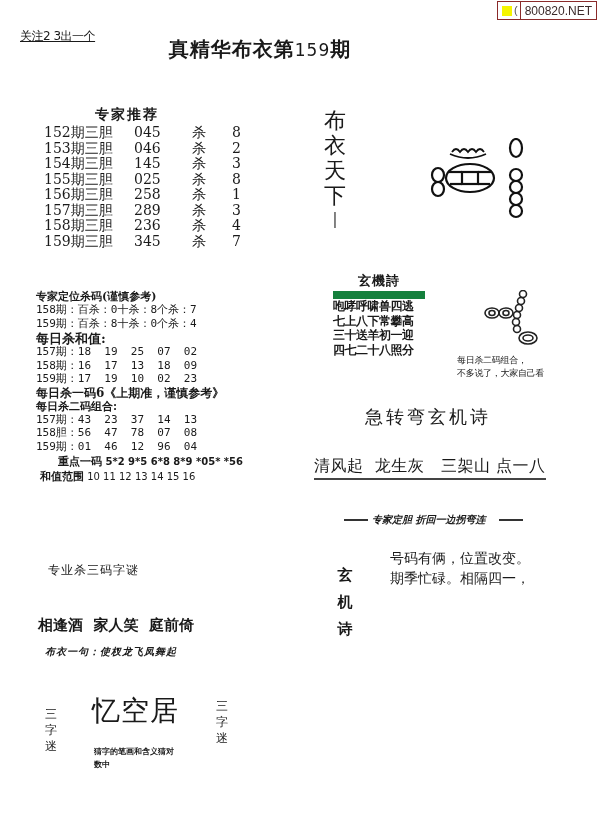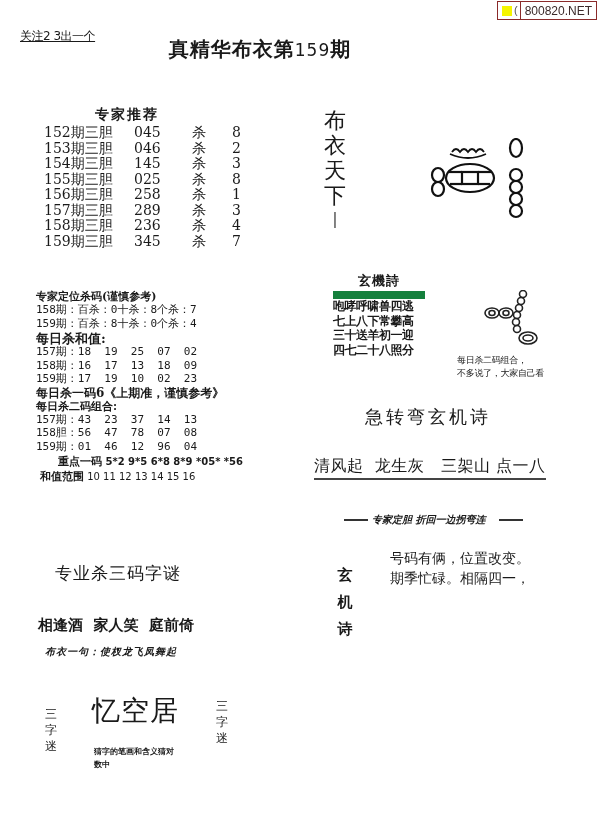--- a/index.html
+++ b/index.html
@@ -55,21 +55,21 @@
 
     .jzw-title { left: 365px; top: 405px; font-size: 18px; letter-spacing: 3px; font-family: "DejaVu Sans", sans-serif; }
     .qf-line { left: 314px; top: 456px; font-size: 16px; border-bottom: 2px solid #444; padding-bottom: 1px; white-space: pre; font-family: "DejaVu Sans", sans-serif; letter-spacing: 0.5px; }
     .expert-dan { left: 340px; top: 513px; font-size: 10px; font-weight: bold; font-style: italic; display: flex; align-items: center; white-space: nowrap; }
     .dash { display: inline-block; width: 24px; height: 2px; background: #333; margin: 0 4px; }
 
     .vert-xjs { left: 334px; top: 562px; width: 22px; font-size: 15px; line-height: 27px; text-align: center; font-weight: bold; }
     .poem { left: 390px; top: 548px; font-size: 14px; line-height: 20px; white-space: nowrap; }
 
     
-    .zy-title { left: 55px; top: 562px; font-size: 17px; letter-spacing: 1px; font-family: Liberation Sans, sans-serif; font-weight: 300; }
+    .zy-title { left: 48px; top: 562px; font-size: 12px; letter-spacing: 1px; font-family: Liberation Sans, sans-serif; font-weight: 300; }
     .riddle-line { left: 38px; top: 616px; font-size: 15px; font-weight: bold; white-space: pre; }
     .buyi-line { left: 45px; top: 645px; font-size: 10px; font-weight: bold; font-style: italic; letter-spacing: 1px; text-align: right; }
     .vert-left { left: 43px; top: 706px; width: 16px; font-size: 12px; line-height: 16px; text-align: center; }
     .vert-right { left: 214px; top: 698px; width: 16px; font-size: 12px; line-height: 16px; text-align: center; }
     .yk-title { left: 92px; top: 692px; font-size: 28px; font-family: "DejaVu Sans", sans-serif; font-weight: 200; letter-spacing: 1px; }
     .yk-hint { left: 94px; top: 745px; width: 84px; font-size: 8px; line-height: 13px; font-weight: bold; }
     svg { display: block; }
   </style>
 </head>
 <body>

